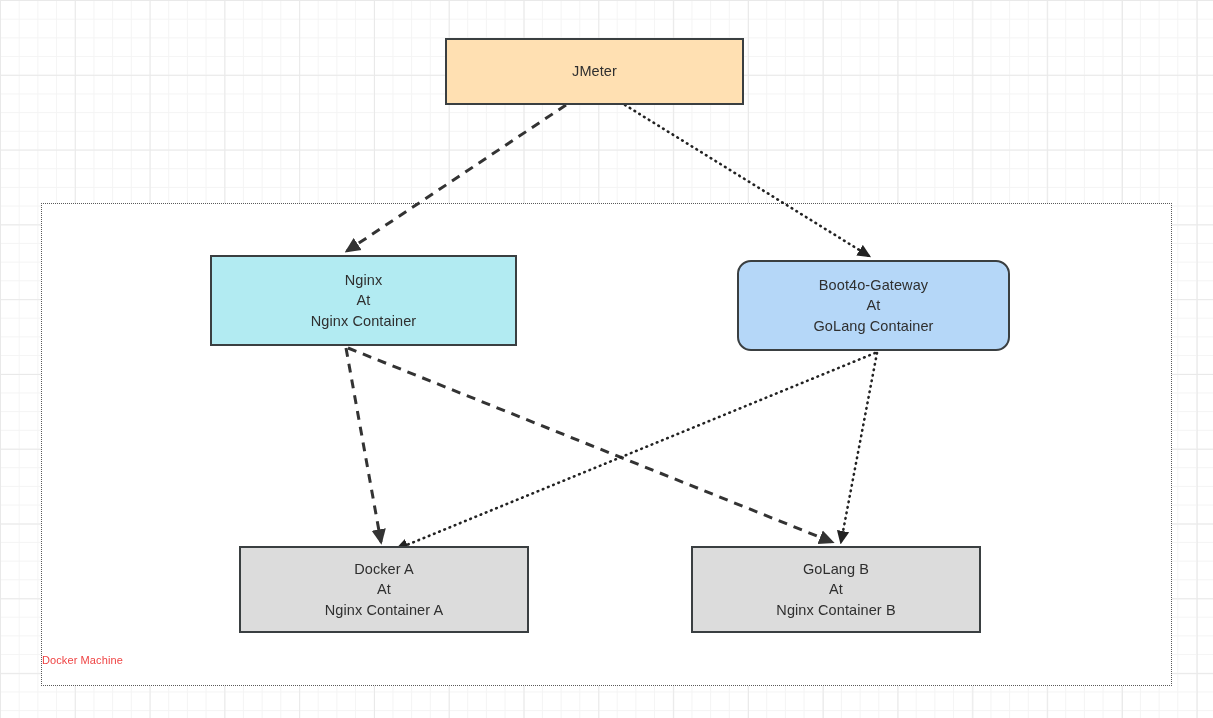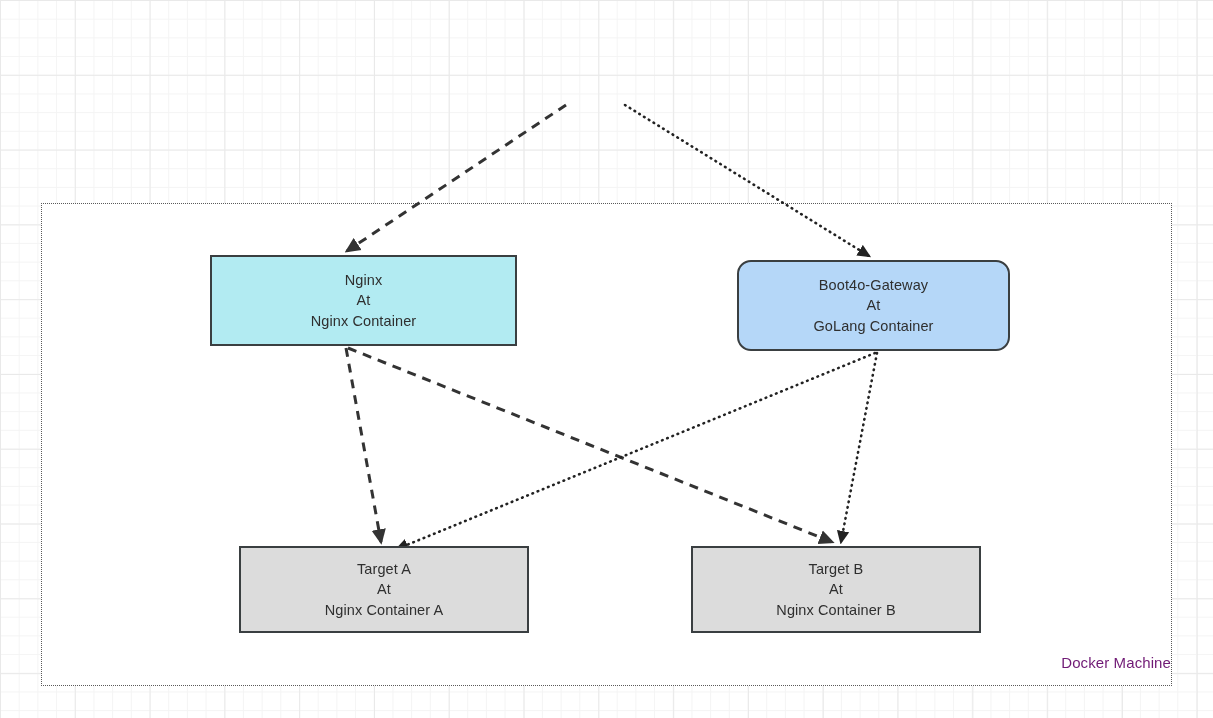--- a/index.html
+++ b/index.html
@@ -30,23 +30,23 @@
   
   .container-box {
     position: absolute;
     box-sizing: border-box;
     border: 1px dotted #5a5a5a;
     background: #ffffff;
   }
   .container-label {
     position: absolute;
     width: 100%;
-    text-align: right;
-    font-size: 15px;
-    color: #701a75;
+    text-align: left;
+    font-size: 11px;
+    color: #ef4444;
     letter-spacing: 0.1px;
   }
 
   
   .edges {
     position: absolute;
     left: 0;
     top: 0;
     width: 1213px;
     height: 718px;
@@ -96,38 +96,41 @@
 
     <path d="M 346 348 L 381 542" fill="none" stroke="#333333" stroke-width="3" stroke-dasharray="9 7" marker-end="url(#arrow-dash)"></path>
 
     <path d="M 348 348 L 832 542" fill="none" stroke="#333333" stroke-width="3" stroke-dasharray="9 7" marker-end="url(#arrow-dash)"></path>
 
     <path d="M 875 353 L 397 549" fill="none" stroke="#222222" stroke-width="2.6" stroke-dasharray="0.6 5" stroke-linecap="round" marker-end="url(#arrow-dot)"></path>
 
     <path d="M 877 353 L 841 542" fill="none" stroke="#222222" stroke-width="2.6" stroke-dasharray="0.6 5" stroke-linecap="round" marker-end="url(#arrow-dot)"></path>
   </svg>
 
+  <div class="node" style="left:445px; top:38px; width:299px; height:67px; background:#ffe0b2;">
+    <span class="lines">JMeter</span>
+  </div>
 
   <div class="node" style="left:210px; top:255px; width:307px; height:91px; background:#b2ebf2;">
     <span class="lines">Nginx
 At
 Nginx Container</span>
   </div>
 
   <div class="node" style="left:737px; top:260px; width:273px; height:91px; background:#b5d7f8;border-radius:14px;">
     <span class="lines">Boot4o-Gateway
 At
 GoLang Container</span>
   </div>
 
   <div class="node" style="left:239px; top:546px; width:290px; height:87px; background:#dcdcdc;">
-    <span class="lines">Target A
+    <span class="lines">Docker A
 At
 Nginx Container A</span>
   </div>
 
   <div class="node" style="left:691px; top:546px; width:290px; height:87px; background:#dcdcdc;">
-    <span class="lines">Target B
+    <span class="lines">GoLang B
 At
 Nginx Container B</span>
   </div>
 
 </div>
 
 </body></html>

